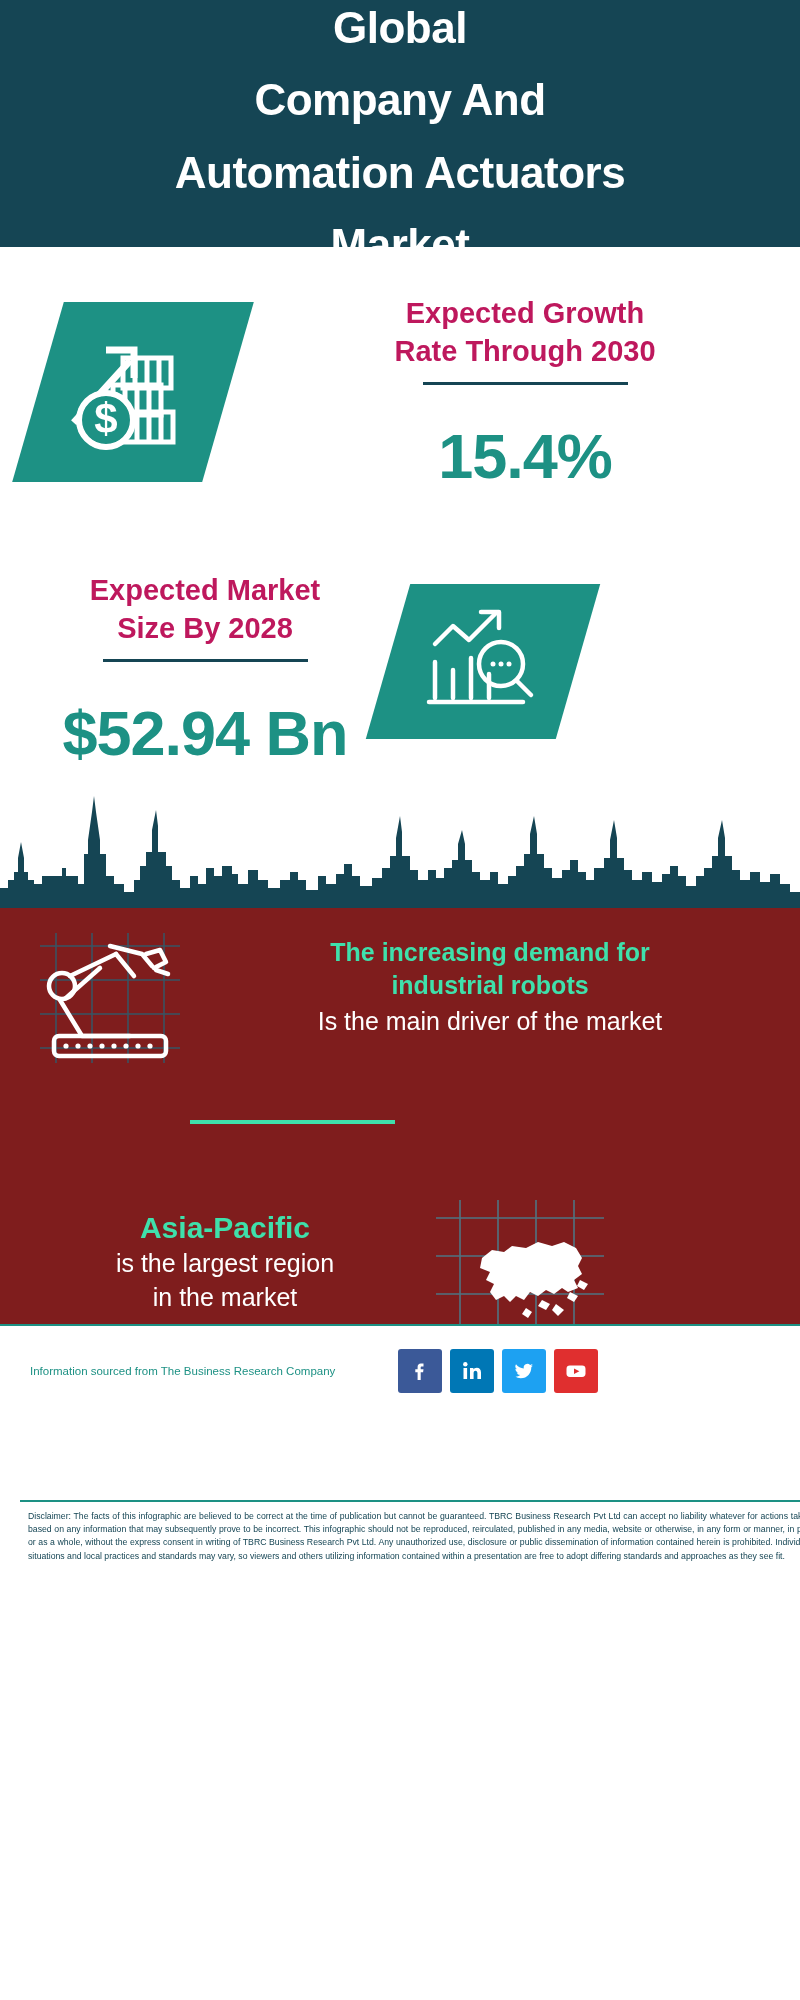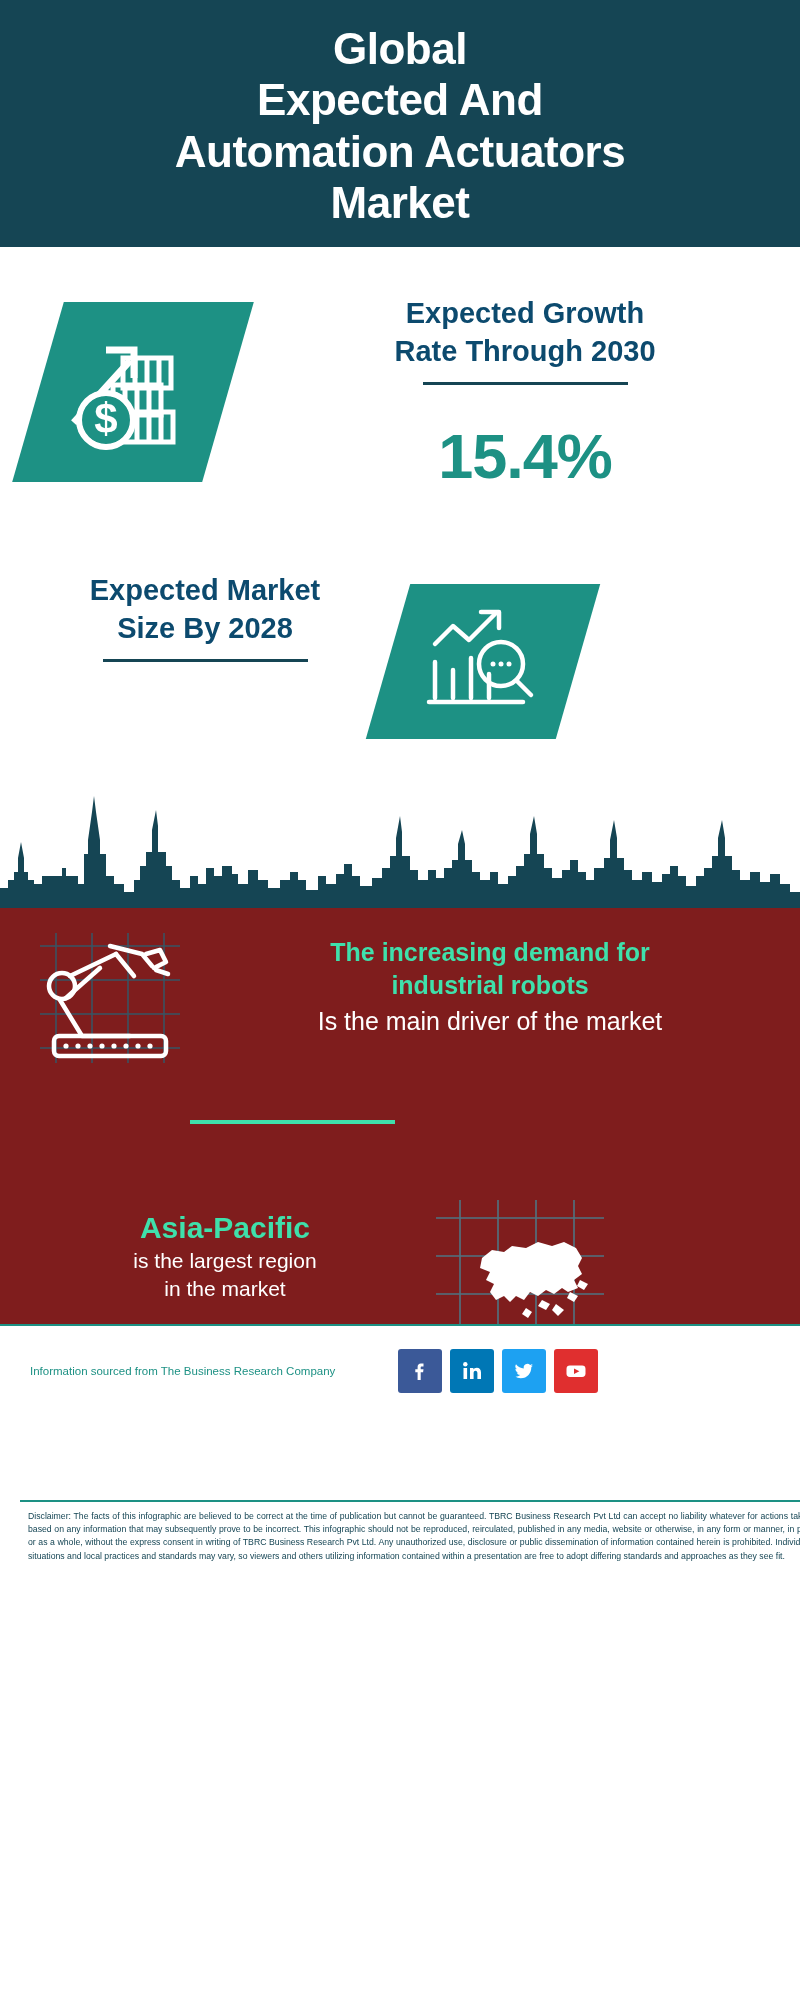--- a/index.html
+++ b/index.html
@@ -21,21 +21,21 @@
     padding-top:4px;
   }
   .header h1 {
     color:#ffffff;
     font-size:44px;
     font-weight:bold;
     line-height:1.17;
     text-align:center;
     letter-spacing:-0.5px;
   }
-  .header .l { display:block; }
+  .header .l { display:block;margin-top:21px; }
 
   
   .white-zone { position:relative; background:#fff; height:655px; }
 
   .para {
     background:#1d9184;
     position:absolute;
   }
   .para-left {
     left:38px; top:55px;
@@ -50,21 +50,21 @@
   .para-inner { transform:skewX(16deg); width:100%; height:100%;
                 display:flex; align-items:center; justify-content:center; }
 
   .stat-text-right {
     position:absolute; left:275px; top:48px; width:500px; text-align:center;
   }
   .stat-text-left {
     position:absolute; left:20px; top:325px; width:370px; text-align:center;
   }
   .stat-label {
-    color:#0c4a6e;
+    color:#be185d;
     font-size:29px;
     font-weight:bold;
     line-height:1.3;
   }
   .rule {
     height:3px; background:#154554; margin:12px auto 10px auto; width:205px;
   }
   .stat-value {
     color:#1d9184;
     font-size:63px;
@@ -94,21 +94,21 @@
   .fact-sub {
     color:#ffffff; font-size:25px; line-height:1.35; text-align:center; margin-top:2px;
   }
   .divider {
     position:absolute; left:190px; top:212px;
     width:205px; height:4px; background:#3fe0ab;
   }
   .fact-2 { top:288px; left:0; width:800px; height:190px; }
   .fact-2-text { position:absolute; left:40px; top:12px; width:370px; }
   .fact-2-head { color:#3fe0ab; font-size:30px; font-weight:bold; text-align:center; line-height:1.3; }
-  .fact-2-sub { color:#ffffff; font-size:21px; text-align:center; line-height:1.35; }
+  .fact-2-sub { color:#ffffff; font-size:25px; text-align:center; line-height:1.35; }
   .map-icon { position:absolute; left:430px; top:0px; width:180px; height:160px; }
 
   
   .footer {
     position:absolute; top:1324px; left:0; width:800px; height:92px;
     background:#ffffff;
     border-top:2px solid #1d9184;
     display:flex; align-items:center;
   }
   .footer-text { margin-left:30px; width:350px; }
@@ -142,21 +142,21 @@
   }
 </style>
 </head>
 <body>
 
 <div class="page">
 
   <div class="header">
     <h1>
       <span class="l">Global</span>
-      <span class="l">Expected And</span>
+      <span class="l">Company And</span>
       <span class="l">Automation Actuators</span>
       <span class="l">Market</span>
     </h1>
   </div>
 
   <div class="white-zone">
 
     <div class="para para-left">
       <div class="para-inner">
         <span>
@@ -189,20 +189,21 @@
       <div class="rule"></div>
       <div class="stat-value">15.4%</div>
     </div>
 
     <div class="stat-text-left">
       <div class="stat-label">
         <div>Expected Market</div>
         <div>Size By 2028</div>
       </div>
       <div class="rule"></div>
+      <div class="stat-value">$52.94 Bn</div>
     </div>
 
     <div class="para para-right">
       <div class="para-inner">
         <span>
           <svg width="120" height="115" viewBox="0 0 120 115">
             <g fill="none" stroke="#ffffff" stroke-width="4.5" stroke-linecap="round" stroke-linejoin="round">
               <path d="M12 42 L30 24 L46 38 L72 12"></path>
               <path d="M58 10 L76 10 L76 26"></path>
               <path d="M12 96 L12 60 M30 96 L30 68 M48 96 L48 56 M66 96 L66 72"></path>

